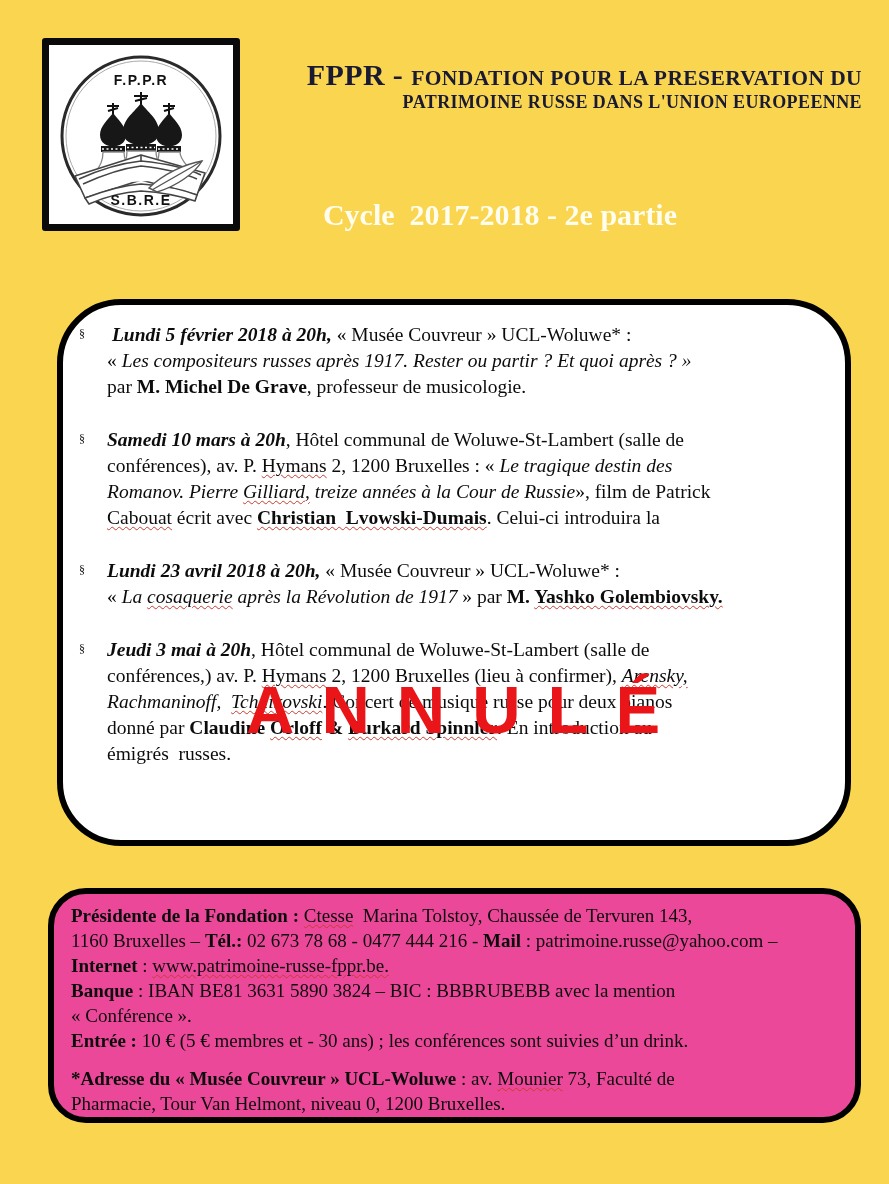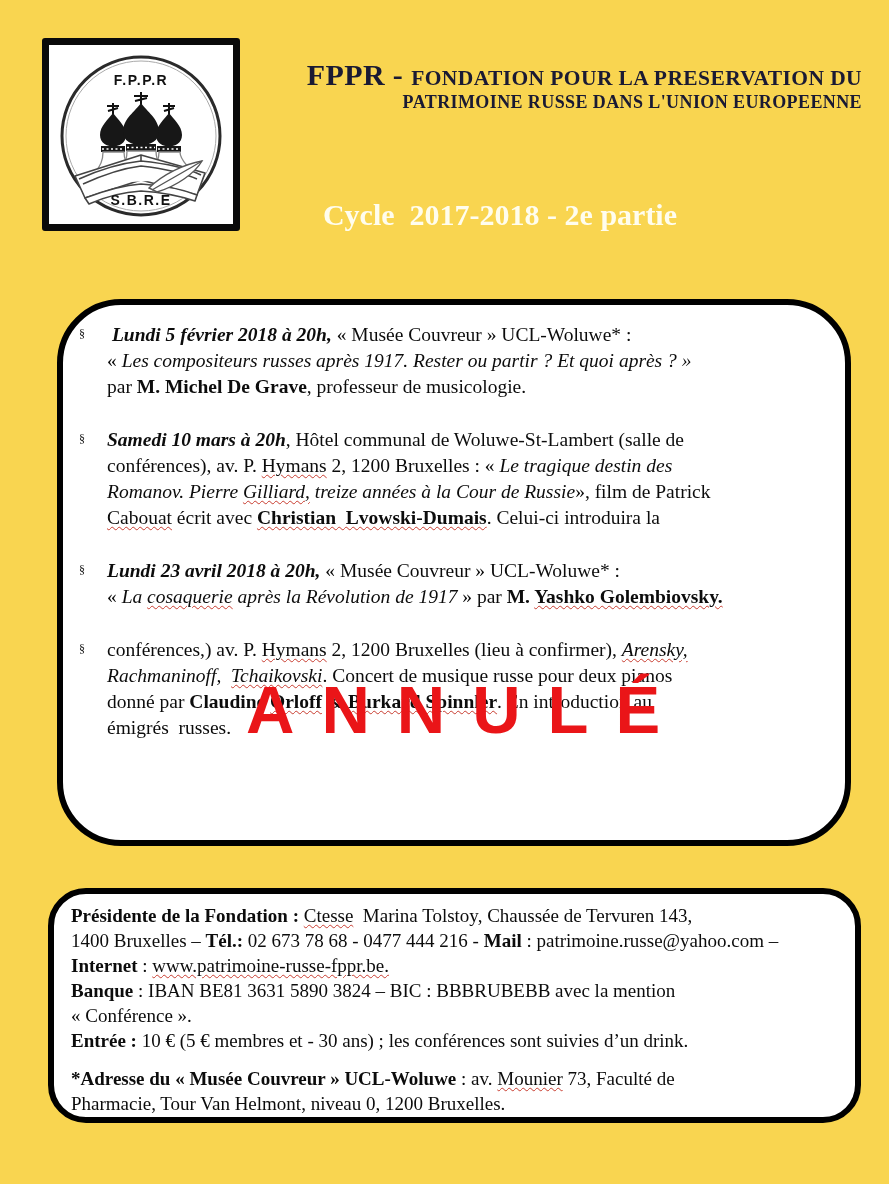--- a/index.html
+++ b/index.html
@@ -48,21 +48,21 @@
     width:794px; height:547px;
     background:#fff;
     border:6px solid #000;
     border-radius:64px;
     box-sizing:border-box;
     padding:17px 36px 0 44px;
   }
   .footer-box {
     position:absolute; left:48px; top:888px;
     width:813px; height:235px;
-    background:#ffffff;
+    background:#ec4899;
     border:6px solid #000;
     border-radius:38px;
     box-sizing:border-box;
     padding:9px 16px 0 17px;
   }
 
   
   .event { position:relative; margin-bottom:27px; }
   .event:last-child { margin-bottom:0; }
   .bullet {
@@ -174,34 +174,35 @@
         <div class="tline"><span class="ital">Romanov. Pierre </span><span class="ital sq">Gilliard,</span><span class="ital"> treize années à la Cour de Russie</span><span>», film de Patrick</span></div>
         <div class="tline"><span class="sq">Cabouat</span><span> écrit avec </span><span class="bold sq">Christian  Lvowski-Dumais</span><span>. Celui-ci introduira la</span></div>
       </div>
       <div class="event">
         <span class="bullet">§</span>
         <div class="tline"><span class="bold ital">Lundi 23 avril 2018 à 20h,</span><span> « Musée Couvreur » UCL-Woluwe* :</span></div>
         <div class="tline"><span>« </span><span class="ital">La </span><span class="ital sq">cosaquerie</span><span class="ital"> après la Révolution de 1917 </span><span>» par </span><span class="bold">M. </span><span class="bold sq">Yashko Golembiovsky.</span></div>
       </div>
       <div class="event">
         <span class="bullet">§</span>
+        <div class="tline"><span class="bold ital">Jeudi 3 mai à 20h</span><span>, Hôtel communal de Woluwe-St-Lambert (salle de</span></div>
         <div class="tline"><span>conférences,) av. P. </span><span class="sq">Hymans</span><span> 2, 1200 Bruxelles (lieu à confirmer), </span><span class="ital sq">Arensky,</span></div>
         <div class="tline"><span class="ital">Rachmaninoff,  </span><span class="ital sq">Tchaikovski</span><span>. Concert de musique russe pour deux pianos</span></div>
         <div class="tline"><span>donné par </span><span class="bold">Claudine </span><span class="bold sq">Orloff</span><span class="bold"> &amp; </span><span class="bold sq">Burkard Spinnler</span><span>. En introduction au</span></div>
         <div class="tline"><span>émigrés  russes.</span></div>
       </div>
     </div>
 </div>
 
 <div class="stamp">ANNULÉ</div>
 
 <div class="footer-box">
   <div>
       <div class="tline"><span class="bold">Présidente de la Fondation : </span><span class="sq">Ctesse</span><span>  Marina Tolstoy, Chaussée de Tervuren 143,</span></div>
-      <div class="tline"><span>1400 Bruxelles – </span><span class="bold">Tél.:</span><span> 02 673 78 68 - 0477 444 216 - </span><span class="bold">Mail</span><span> : patrimoine.russe@yahoo.com –</span></div>
+      <div class="tline"><span>1160 Bruxelles – </span><span class="bold">Tél.:</span><span> 02 673 78 68 - 0477 444 216 - </span><span class="bold">Mail</span><span> : patrimoine.russe@yahoo.com –</span></div>
       <div class="tline"><span class="bold">Internet</span><span> : </span><span class="sq">www.patrimoine-russe-fppr.be.</span></div>
       <div class="tline"><span class="bold">Banque</span><span> : IBAN BE81 3631 5890 3824 – BIC : BBBRUBEBB avec la mention</span></div>
       <div class="tline"><span>« Conférence ».</span></div>
       <div class="tline"><span class="bold">Entrée :</span><span> 10 € (5 € membres et - 30 ans) ; les conférences sont suivies d’un drink.</span></div>
       <div class="tline blank"></div>
       <div class="tline"><span class="bold">*Adresse du « Musée Couvreur » UCL-Woluwe</span><span> : av. </span><span class="sq">Mounier</span><span> 73, Faculté de</span></div>
       <div class="tline"><span>Pharmacie, Tour Van Helmont, niveau 0, 1200 Bruxelles.</span></div>
     </div>
 </div>
 

